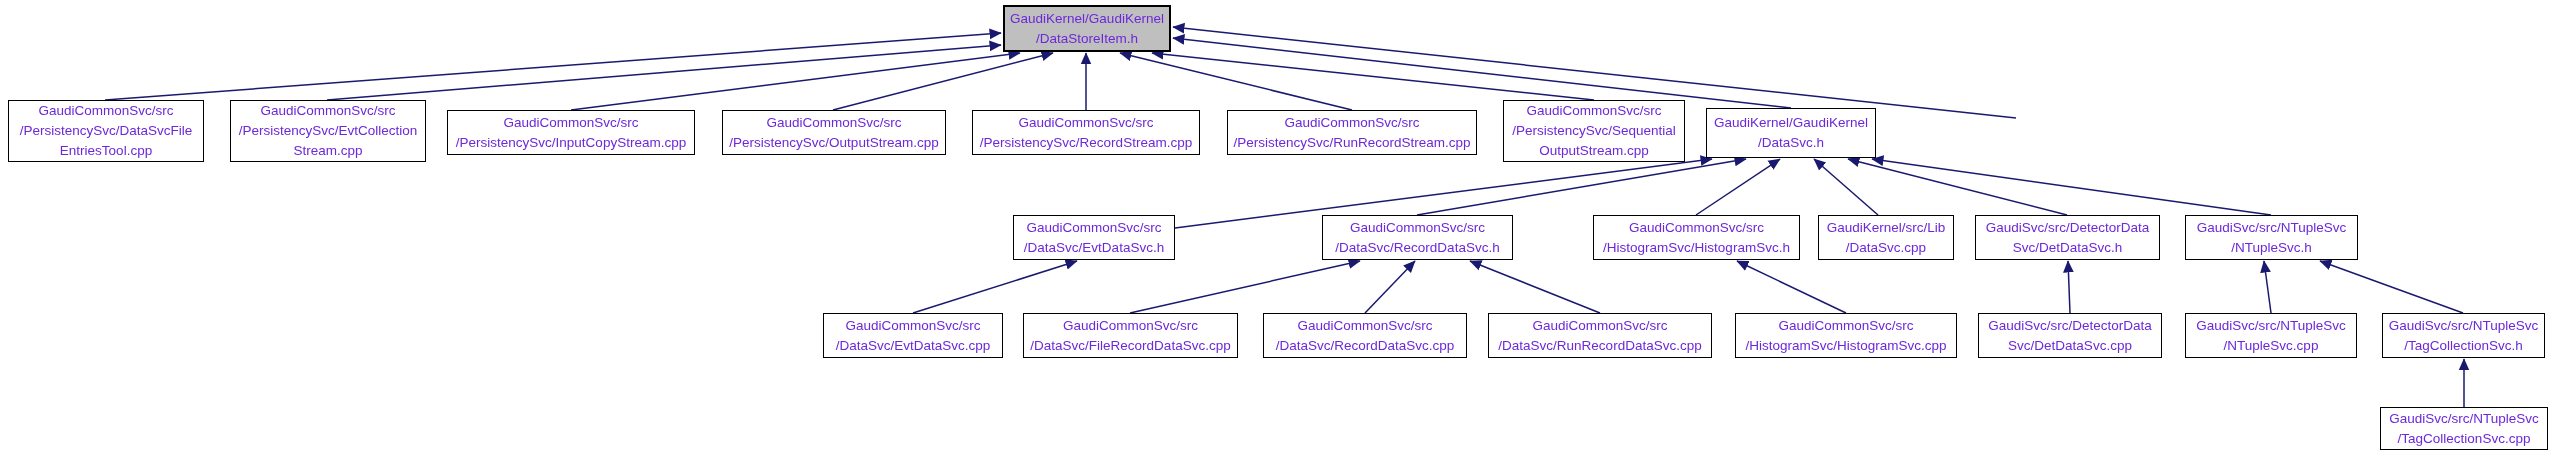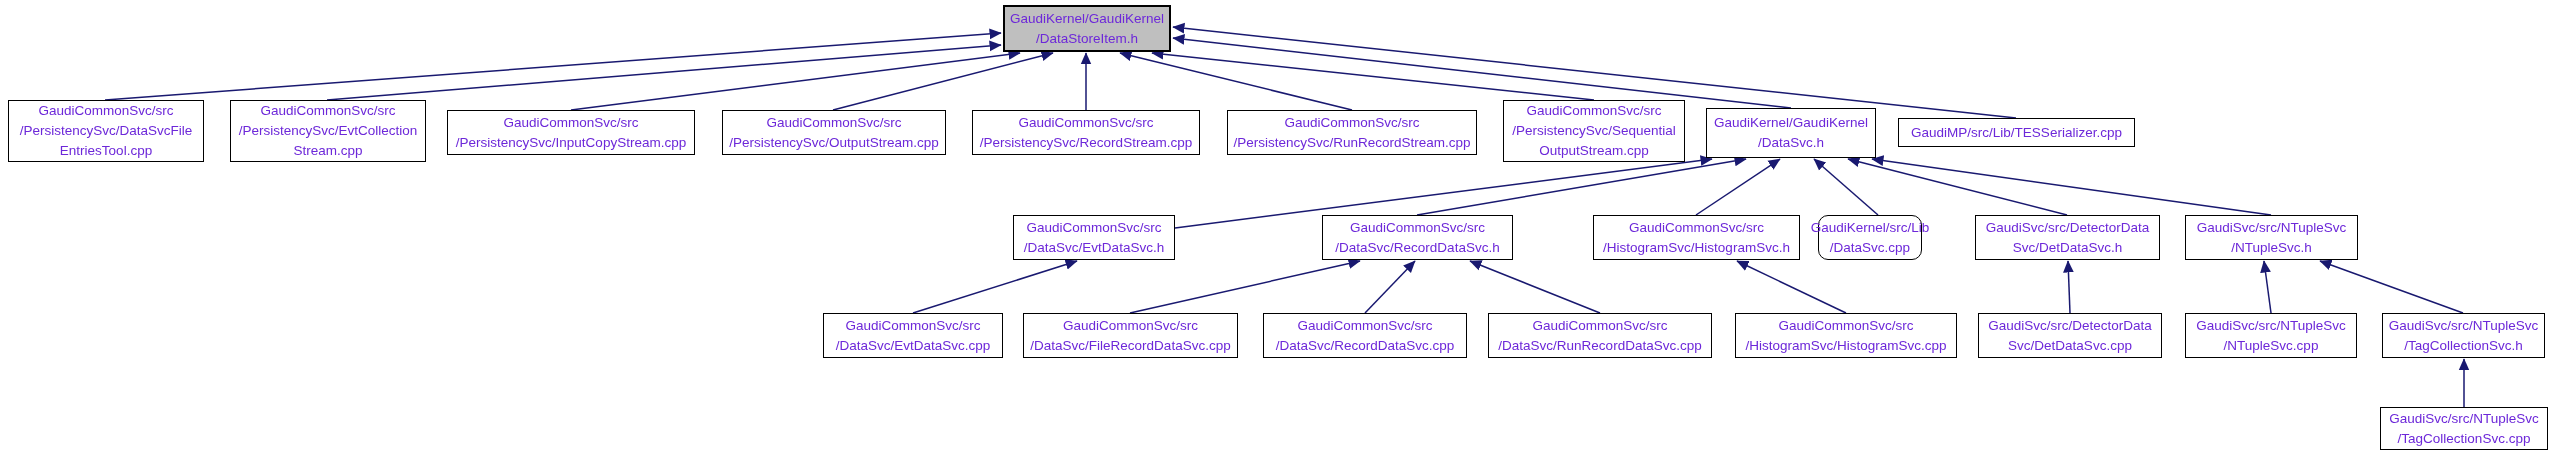--- a/index.html
+++ b/index.html
@@ -103,29 +103,28 @@
 /PersistencySvc/OutputStream.cpp</div>
   <div class="node" style="left:972px;  top:110px; width:228px; height:45px;">GaudiCommonSvc/src
 /PersistencySvc/RecordStream.cpp</div>
   <div class="node" style="left:1227px; top:110px; width:250px; height:45px;">GaudiCommonSvc/src
 /PersistencySvc/RunRecordStream.cpp</div>
   <div class="node" style="left:1503px; top:100px; width:182px; height:62px;">GaudiCommonSvc/src
 /PersistencySvc/Sequential
 OutputStream.cpp</div>
   <div class="node" style="left:1706px; top:108px; width:170px; height:50px;">GaudiKernel/GaudiKernel
 /DataSvc.h</div>
-  <div class="node" style="left:1898px; top:118px; width:237px; height:29px;">GaudiMP/src/Lib/TESSerializer.cpp</div>
 
   <div class="node" style="left:1013px; top:215px; width:162px; height:45px;">GaudiCommonSvc/src
 /DataSvc/EvtDataSvc.h</div>
   <div class="node" style="left:1322px; top:215px; width:191px; height:45px;">GaudiCommonSvc/src
 /DataSvc/RecordDataSvc.h</div>
   <div class="node" style="left:1593px; top:215px; width:207px; height:45px;">GaudiCommonSvc/src
 /HistogramSvc/HistogramSvc.h</div>
-  <div class="node" style="left:1818px; top:215px; width:104px; height:45px;border-radius:10px;">GaudiKernel/src/Lib
+  <div class="node" style="left:1818px; top:215px; width:136px; height:45px;">GaudiKernel/src/Lib
 /DataSvc.cpp</div>
   <div class="node" style="left:1975px; top:215px; width:185px; height:45px;">GaudiSvc/src/DetectorData
 Svc/DetDataSvc.h</div>
   <div class="node" style="left:2185px; top:215px; width:173px; height:45px;">GaudiSvc/src/NTupleSvc
 /NTupleSvc.h</div>
 
   <div class="node" style="left:823px;  top:313px; width:180px; height:45px;">GaudiCommonSvc/src
 /DataSvc/EvtDataSvc.cpp</div>
   <div class="node" style="left:1023px; top:313px; width:215px; height:45px;">GaudiCommonSvc/src
 /DataSvc/FileRecordDataSvc.cpp</div>

